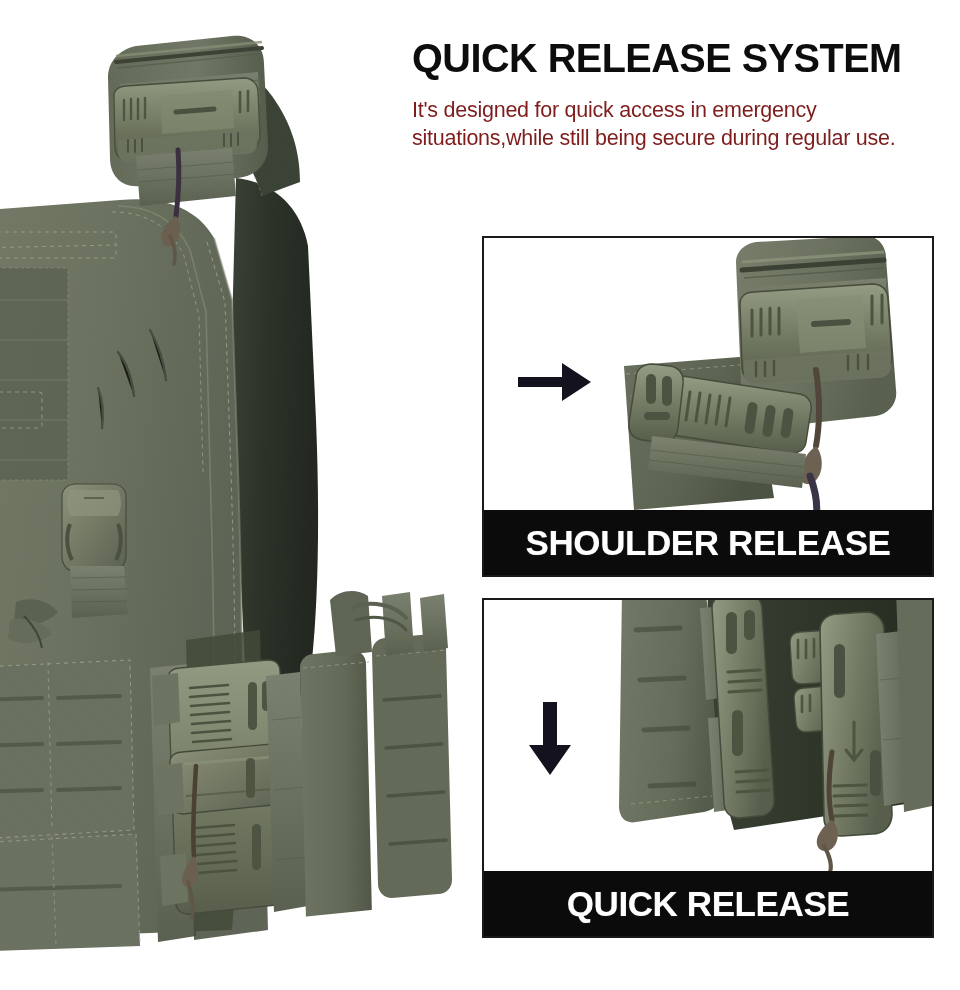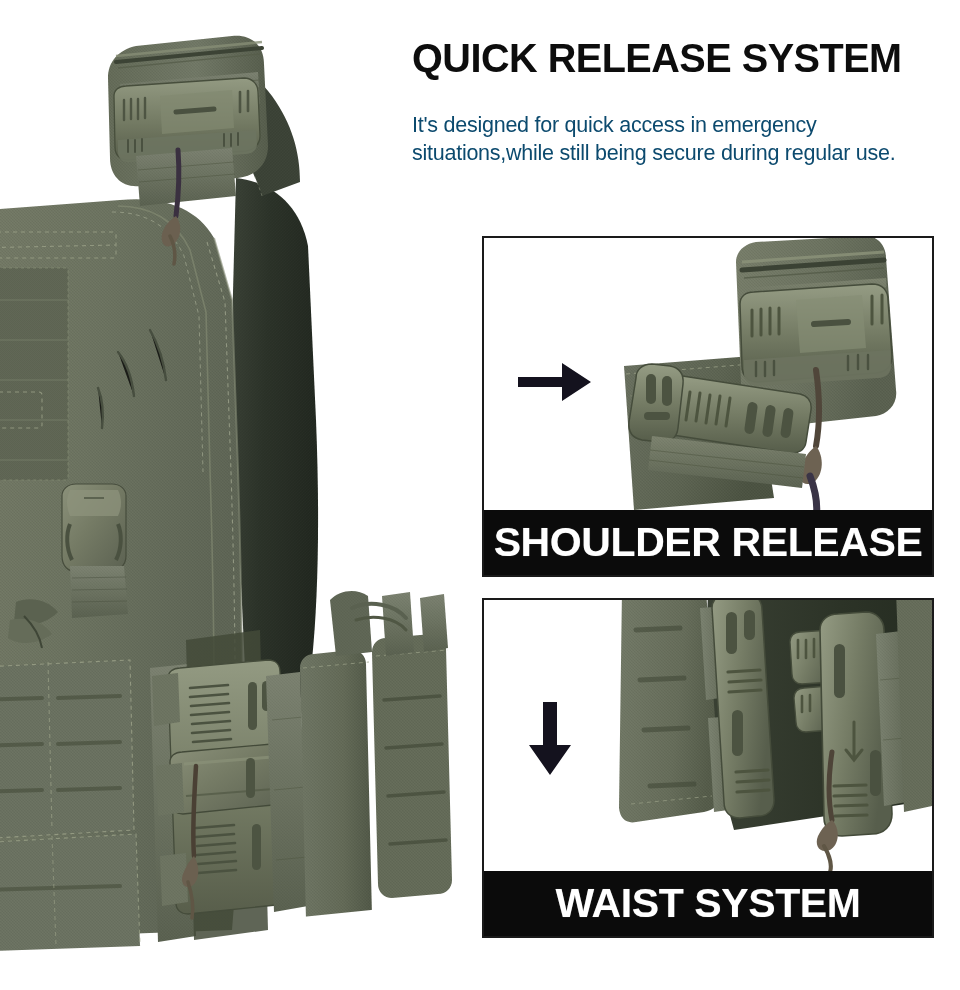--- a/index.html
+++ b/index.html
@@ -33,24 +33,24 @@
     letter-spacing: -0.5px;
     color: #0d0d0d;
     line-height: 1.02;
     white-space: nowrap;
     font-stretch: condensed;
     transform: scaleX(0.99);
     transform-origin: left center;
   }
 
   #subcopy {
-    margin-top: 32px;
+    margin-top: 17px;
     font-size: 21.5px;
     font-weight: 400;
-    color: #0c4a6e;
+    color: #7f1d1d;
     line-height: 1.33;
     letter-spacing: -0.25px;
     width: 548px;
   }
 
   
   #hero-photo {
     position: absolute;
     left: 0;
     top: 0;
@@ -93,21 +93,21 @@
     left: 0; right: 0; bottom: 0;
     height: 65px;
     background: #0b0b0b;
     display: flex;
     align-items: center;
     justify-content: center;
   }
 
   .caption-text {
     color: #ffffff;
-    font-size: 41px;
+    font-size: 35px;
     font-weight: 700;
     letter-spacing: -0.4px;
     line-height: 1;
     white-space: nowrap;
     text-shadow: 0 0 1px rgba(255,255,255,0.35);
   }
 </style>
 </head>
 <body>
 
@@ -704,17 +704,17 @@
           <path d="M340 246 C346 256 348 266 346 272" fill="none" stroke="#5f5645" stroke-width="4" stroke-linecap="round"></path>
         </g>
       </svg>
       <div class="arrow-holder" id="arrow-waist">
         <svg width="44" height="74" viewBox="0 0 44 74" xmlns="http://www.w3.org/2000/svg">
           <path d="M15 0 L29 0 L29 43 L43 43 L22 73 L1 43 L15 43 Z" fill="#14121e"></path>
         </svg>
       </div>
     </div>
     <div class="caption-band">
-      <span class="caption-text">WAIST SYSTEM</span>
+      <span class="caption-text">QUICK RELEASE</span>
     </div>
   </div>
 
 </div>
 
 </body></html>

